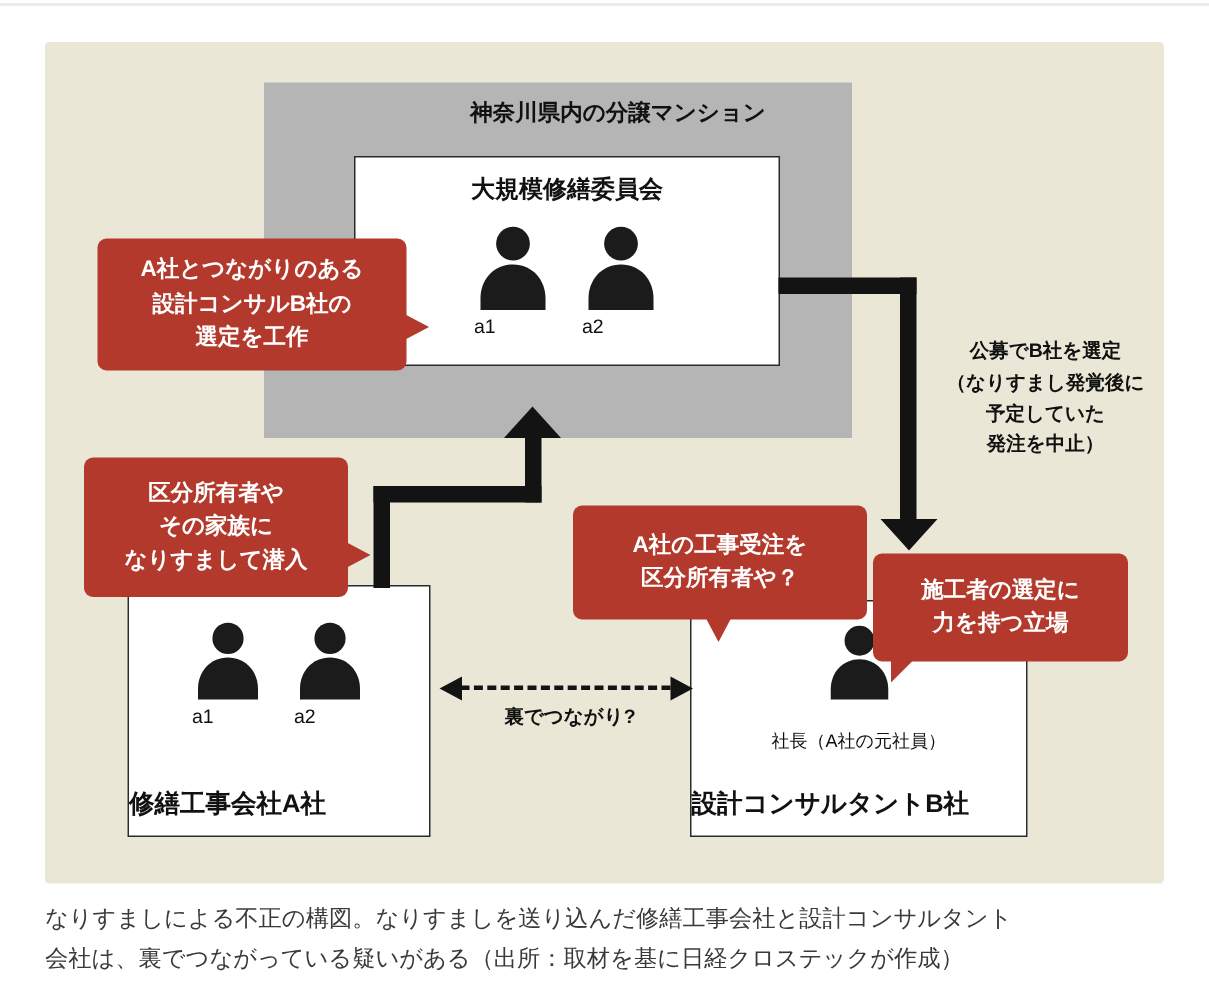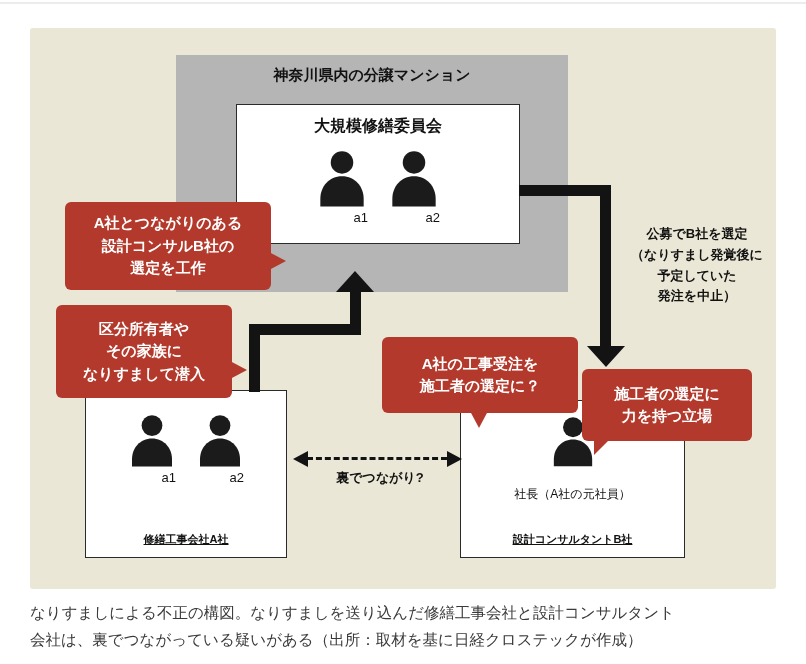--- a/index.html
+++ b/index.html
@@ -7,40 +7,40 @@
     width:806px;height:664px;overflow:hidden;position:relative;
     font-family:"Liberation Sans","DejaVu Sans",sans-serif;color:#111;
   }
   .abs{position:absolute;}
   .top-rule{left:0;top:2px;width:806px;height:2px;background:#ececec;}
 
   
   .panel{left:30px;top:28px;width:746px;height:561px;background:#eae7d6;border-radius:3px;}
 
   .mansion{left:146px;top:27px;width:392px;height:237px;background:#b5b5b5;}
-  .mansion-label{width:100%;text-align:center;padding-top:11px;font-size:15px;font-weight:bold;color:#111;}
+  .mansion-label{width:100%;text-align:center;padding-top:11px;font-size:15px;font-weight:bold;color:#111;padding-left:40px;}
 
   .whitebox{background:#ffffff;border:1px solid #2a2a2a;box-sizing:border-box;z-index:1;}
   .committee{left:206px;top:76px;width:284px;height:140px;}
   .box-title{text-align:center;margin-top:11px;font-size:16px;font-weight:bold;}
 
   .persons{display:flex;justify-content:center;gap:20px;}
   .committee .persons{margin-top:12px;}
-  .person-wrap{display:flex;flex-direction:column;align-items:flex-end;}
+  .person-wrap{display:flex;flex-direction:column;align-items:flex-start;}
   svg.person{fill:#1b1b1b;}
   .person-label{font-size:13px;margin-top:3px;color:#111;}
 
   
   .bubble{
     background:#b2392b;color:#ffffff;font-weight:bold;font-size:15px;line-height:1.5;
     border-radius:6px;text-align:center;display:flex;flex-direction:column;justify-content:center;
     z-index:3;box-sizing:border-box;
   }
   .tail{position:absolute;width:0;height:0;}
-  .bubble-select{left:35px;top:131px;width:206px;height:88px;margin-top:43px;}
+  .bubble-select{left:35px;top:131px;width:206px;height:88px;}
   .bubble-select .tail{right:-15px;top:50px;border-top:9px solid transparent;border-bottom:9px solid transparent;border-left:17px solid #b2392b;}
   .bubble-infiltrate{left:26px;top:277px;width:176px;height:93px;}
   .bubble-infiltrate .tail{right:-15px;top:56px;border-top:9px solid transparent;border-bottom:9px solid transparent;border-left:17px solid #b2392b;}
   .bubble-aim{left:352px;top:309px;width:196px;height:76px;text-align:center;}
   .bubble-aim .tail{bottom:-15px;left:88px;border-left:9px solid transparent;border-right:9px solid transparent;border-top:17px solid #b2392b;}
   .bubble-power{left:552px;top:341px;width:170px;height:72px;}
   .bubble-power .tail{left:12px;bottom:-14px;border-top:16px solid #b2392b;border-right:16px solid transparent;}
 
   
   .bar{background:#131313;z-index:2;}
@@ -57,21 +57,21 @@
 
   
   .dash-line{left:277px;top:429px;width:140px;height:0;border-top:3px dashed #131313;z-index:2;}
   .dash-head-left{left:263px;top:423px;width:0;height:0;border-top:8px solid transparent;border-bottom:8px solid transparent;border-right:15px solid #131313;z-index:2;}
   .dash-head-right{left:417px;top:423px;width:0;height:0;border-top:8px solid transparent;border-bottom:8px solid transparent;border-left:15px solid #131313;z-index:2;}
   .dash-label{left:270px;top:441px;width:160px;text-align:center;font-size:13px;font-weight:bold;z-index:2;}
 
   
   .company-a{left:55px;top:362px;width:202px;height:168px;}
   .company-a .persons{margin-top:22px;}
-  .company-label{position:absolute;bottom:10px;left:0;width:100%;text-align:center;font-weight:bold;font-size:11px;text-decoration:underline;}
+  .company-label{position:absolute;bottom:10px;left:0;width:100%;text-align:left;font-weight:bold;font-size:17px;}
   .company-b{left:430px;top:372px;width:225px;height:158px;}
   .company-b .persons{margin-top:14px;}
   .president-label{width:100%;text-align:center;font-size:12px;margin-top:19px;}
 
   
   .caption{left:30px;top:599px;width:750px;font-size:15.5px;color:#3a3a3a;line-height:1.75;z-index:1;}
 </style>
 </head>
 <body>
 
@@ -128,21 +128,21 @@
     <div>発注を中止）</div>
   </div>
 
   <div class="abs bar a2-v1"></div>
   <div class="abs bar a2-h"></div>
   <div class="abs bar a2-v2"></div>
   <div class="abs a2-head"></div>
 
   <div class="abs bubble bubble-aim">
     <div>A社の工事受注を</div>
-    <div>施工者の選定に？</div>
+    <div>区分所有者や？</div>
     <span class="tail"></span>
   </div>
 
   <div class="abs bubble bubble-power">
     <div>施工者の選定に</div>
     <div>力を持つ立場</div>
     <span class="tail"></span>
   </div>
 
   <div class="abs whitebox company-a">

